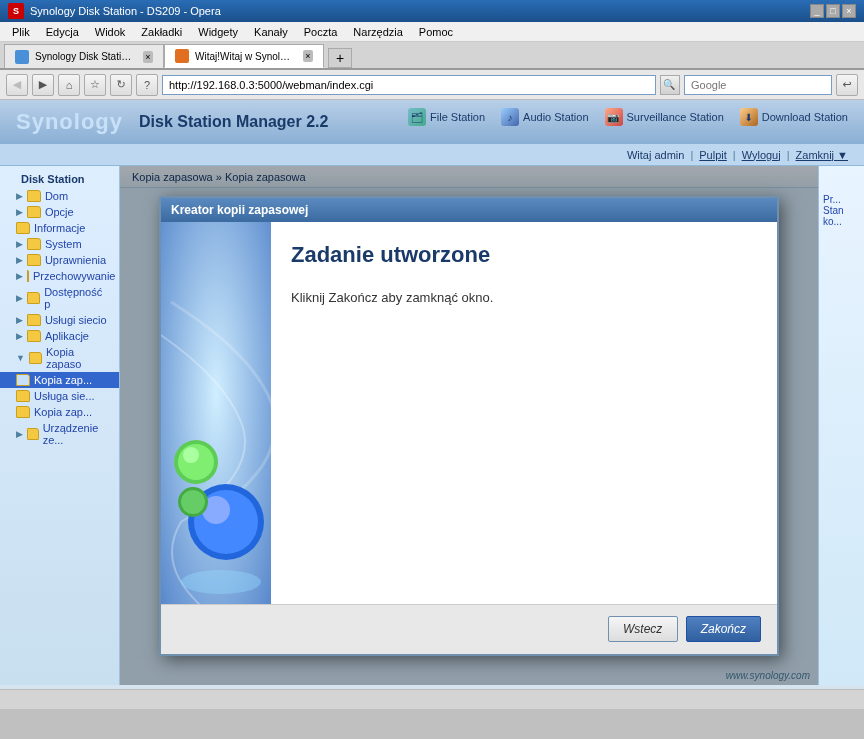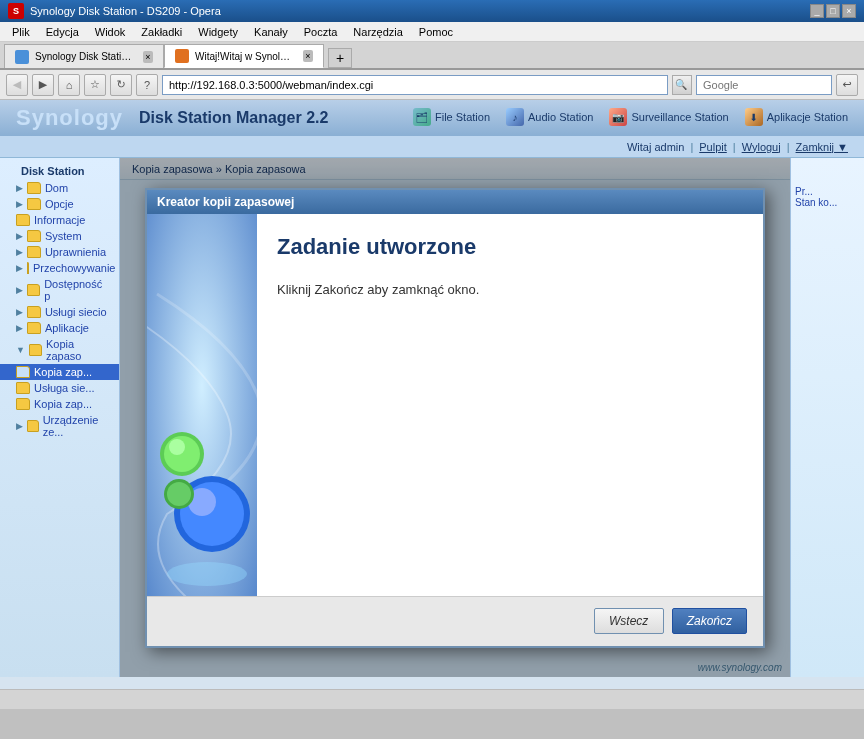--- a/index.html
+++ b/index.html
@@ -66,36 +66,36 @@
       height: 30px;
       display: flex;
       align-items: center;
       padding: 0 6px;
       gap: 4px;
       border-bottom: 1px solid #bbb;
     }
     .nav-btn { width: 22px; height: 22px; background: linear-gradient(to bottom, #f5f5f5, #ddd); border: 1px solid #aaa; display: flex; align-items: center; justify-content: center; cursor: pointer; font-size: 11px; color: #555; border-radius: 2px; }
     .nav-btn.disabled { color: #bbb; }
     .address-input { flex: 1; height: 20px; border: 1px solid #7a9cc4; padding: 0 6px; font-size: 11px; background: white; }
-    .search-input { width: 136px; height: 20px; border: 1px solid #7a9cc4; padding: 0 6px; font-size: 11px; background: white; }
+    .search-input { width: 148px; height: 20px; border: 1px solid #7a9cc4; padding: 0 6px; font-size: 11px; background: white; }
     .search-icon { width: 20px; height: 20px; background: linear-gradient(to bottom, #f0f0f0, #d0d0d0); border: 1px solid #aaa; display: flex; align-items: center; justify-content: center; font-size: 10px; }
 
     
     .app-content {
       width: 864px;
       height: 589px;
       background: #d6e4f0;
       position: relative;
       overflow: hidden;
     }
 
     
     .top-nav {
       background: linear-gradient(to bottom, #b8cfe8, #8aafd4);
-      height: 36px;
+      height: 44px;
       display: flex;
       align-items: center;
       padding: 0 16px;
       position: relative;
       text-align: right;
     }
     .synology-logo {
       display: flex;
       align-items: center;
       gap: 8px;
@@ -183,21 +183,21 @@
     
     .content-area {
       flex: 1;
       background: #d0e4f4;
       position: relative;
       overflow: hidden;
     }
 
     
     .right-panel {
-      width: 74px;
+      width: 46px;
       background: linear-gradient(to bottom, #e8f4ff, #d0e8f8);
       border-left: 1px solid #a0c0e0;
     }
 
     
     .breadcrumb {
       height: 22px;
       background: linear-gradient(to bottom, #e8f0f8, #d4e4f0);
       display: flex;
       align-items: center;
@@ -385,21 +385,21 @@
       <div class="top-app-link">
         <div class="app-icon audio-icon">♪</div>
         <span>Audio Station</span>
       </div>
       <div class="top-app-link">
         <div class="app-icon surv-icon">📷</div>
         <span>Surveillance Station</span>
       </div>
       <div class="top-app-link">
         <div class="app-icon dl-icon">⬇</div>
-        <span>Aplikacje Station</span>
+        <span>Download Station</span>
       </div>
     </div>
   </div>
 
   <div class="user-bar">
     <span>Witaj admin</span>
     <span class="separator">|</span>
     <a>Pulpit</a>
     <span class="separator">|</span>
     <a>Wyloguj</a>

